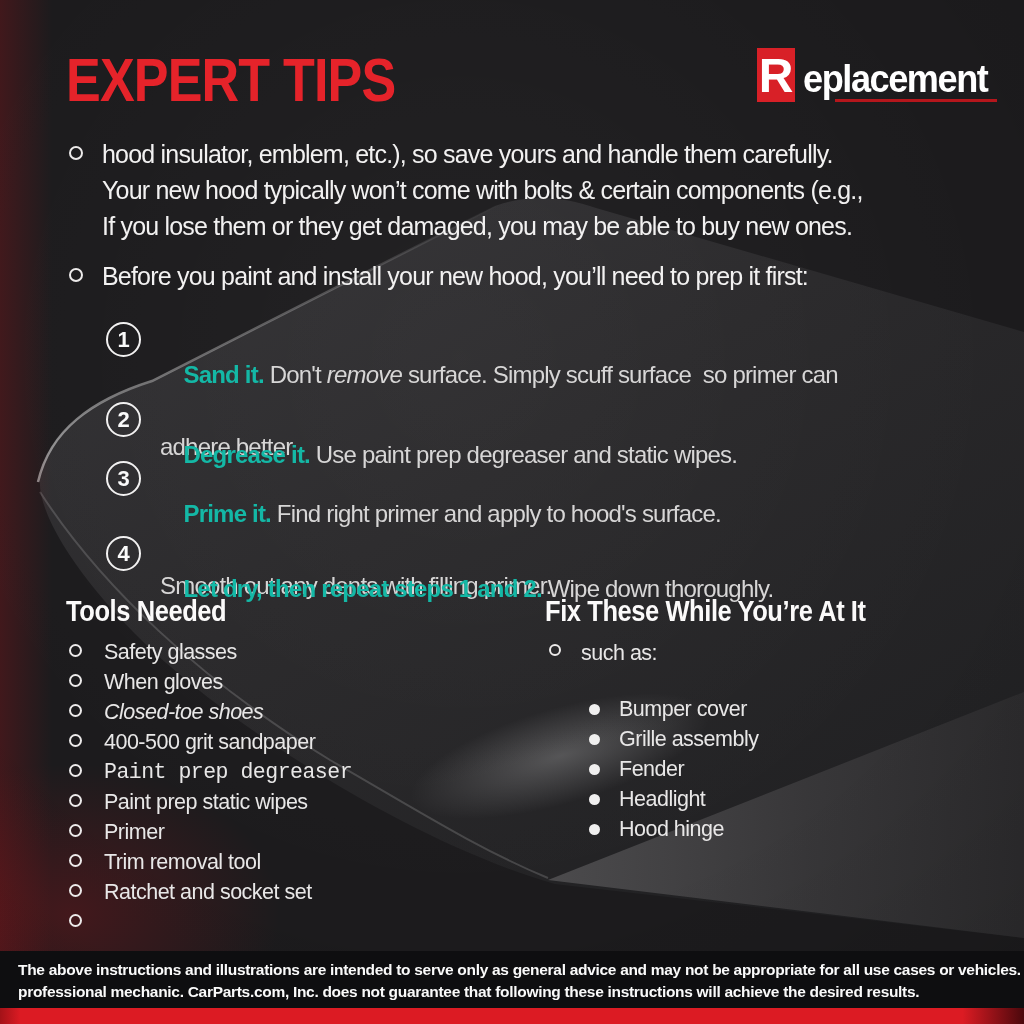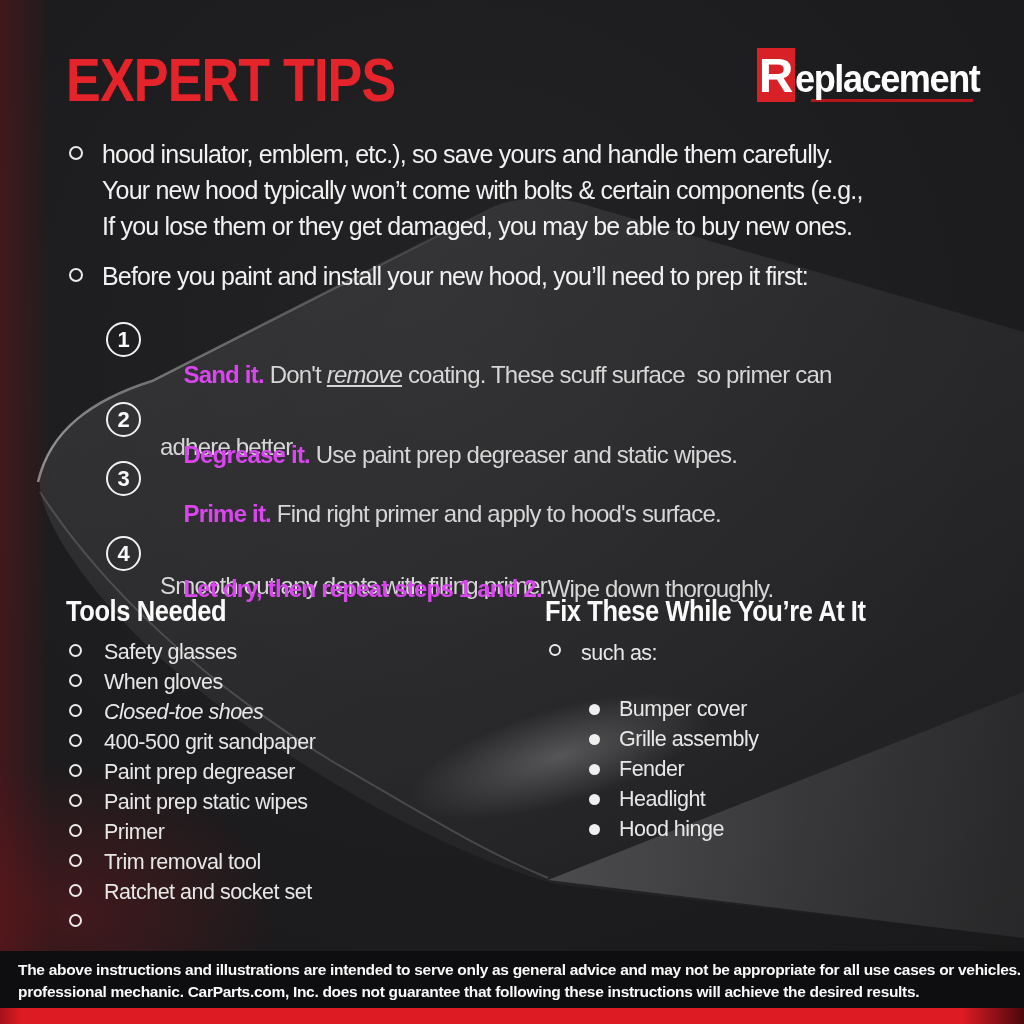--- a/index.html
+++ b/index.html
@@ -18,34 +18,34 @@
     background:linear-gradient(to right, rgba(150,18,25,0.30), rgba(150,18,25,0));}
   .red-glow{position:absolute;left:-140px;bottom:-40px;width:420px;height:300px;
     background:radial-gradient(closest-side, rgba(170,20,28,0.28), rgba(170,20,28,0));}
   
   .title{left:66px;top:44px;font-size:62px;font-weight:700;color:#e5232a;
     letter-spacing:-1px;transform:scaleX(0.84);transform-origin:left top;white-space:pre;}
   .logo{top:48px;left:757px;display:flex;align-items:flex-end;}
   .logo-box{width:38px;height:54px;background:#d82027;color:#fff;
     display:flex;align-items:center;justify-content:center;
     font-size:48px;font-weight:700;}
-  .logo-right{display:flex;flex-direction:column;align-items:center;margin-left:0;}
+  .logo-right{display:flex;flex-direction:column;align-items:flex-end;margin-left:8px;}
   .logo-text{font-size:38px;font-weight:700;color:#fff;letter-spacing:-1.5px;line-height:34px;transform:scaleX(0.95);transform-origin:left bottom;}
   .logo-underline{width:162px;height:3px;background:#b5161c;margin-top:3px;}
   
   .ring{box-sizing:border-box;border:2px solid #eceaea;border-radius:50%;display:block;}
   .intro-ring{width:14px;height:14px;}
   .intro-lines{color:#f2f1f1;font-size:25px;letter-spacing:-0.8px;line-height:36px;}
   .line{display:block;white-space:pre;}
   
   .step-circle{box-sizing:border-box;width:35px;height:35px;border:2.5px solid #f2f1f1;border-radius:50%;
     color:#fafafa;font-size:22px;font-weight:700;display:flex;align-items:center;justify-content:center;}
   .step-text{color:#d7d6d6;font-size:24px;letter-spacing:-0.8px;line-height:36px;white-space:pre;}
-  .step-text .b{color:#d946ef;font-weight:700;}
-  .step-text .i{font-style:italic;text-decoration:underline;}
+  .step-text .b{color:#14b8a6;font-weight:700;}
+  .step-text .i{font-style:italic;}
   
   .section-h{font-size:30px;font-weight:700;color:#fbfafa;letter-spacing:-0.5px;
     transform:scaleX(0.85);transform-origin:left top;white-space:pre;}
   
   .list-row{position:absolute;padding-left:38px;color:#e8e7e7;font-size:21.5px;letter-spacing:-0.5px;white-space:pre;}
   .list-row .ring{position:absolute;left:3px;top:4px;width:13px;height:13px;}
   .fix-intro{position:absolute;padding-left:36px;color:#e8e7e7;font-size:21.5px;letter-spacing:-0.5px;line-height:30px;}
   .fix-intro .ring{position:absolute;left:4px;top:6px;width:12px;height:12px;}
   .dot-row{position:absolute;padding-left:35px;color:#e8e7e7;font-size:21.5px;letter-spacing:-0.5px;white-space:pre;}
   .dot-row .dot{position:absolute;left:5px;top:7px;width:11px;height:11px;border-radius:50%;background:#f0efef;display:block;}
@@ -110,21 +110,21 @@
     <span class="line">If you lose them or they get damaged, you may be able to buy new ones.</span>
   </div>
 
   <span class="abs ring intro-ring" style="left:69px;top:268px;"></span>
   <div class="abs intro-lines" style="left:102px;top:258px;">
     <span class="line">Before you paint and install your new hood, you’ll need to prep it first:</span>
   </div>
 
   <div class="abs step-circle" style="left:106px;top:322px;">1</div>
   <div class="abs step-text" style="left:160px;top:321px;">
-    <span class="b">Sand it.</span><span> Don't </span><span class="i">remove</span><span> coating. These scuff surface  so primer can</span>
+    <span class="b">Sand it.</span><span> Don't </span><span class="i">remove</span><span> surface. Simply scuff surface  so primer can</span>
     <span class="line">adhere better.</span>
   </div>
 
   <div class="abs step-circle" style="left:106px;top:402px;">2</div>
   <div class="abs step-text" style="left:160px;top:401px;">
     <span class="b">Degrease it.</span><span> Use paint prep degreaser and static wipes.</span>
   </div>
 
   <div class="abs step-circle" style="left:106px;top:461px;">3</div>
   <div class="abs step-text" style="left:160px;top:460px;">
@@ -136,21 +136,21 @@
   <div class="abs step-text" style="left:160px;top:535px;">
     <span class="b">Let dry, then repeat steps 1 and 2.</span><span> Wipe down thoroughly.</span>
   </div>
 
   <div class="abs section-h" style="left:66px;top:594px;">Tools Needed</div>
   <div class="abs" style="left:66px;top:0;">
     <div class="list-row" style="top:640px;"><span class="ring"></span><span>Safety glasses</span></div>
     <div class="list-row" style="top:670px;"><span class="ring"></span><span>When gloves</span></div>
     <div class="list-row" style="top:700px;font-style:italic;"><span class="ring"></span><span>Closed-toe shoes</span></div>
     <div class="list-row" style="top:730px;"><span class="ring"></span><span>400-500 grit sandpaper</span></div>
-    <div class="list-row" style="top:760px;"><span class="ring"></span><span>Paint prep degreaser</span></div>
+    <div class="list-row" style="top:760px;font-family:Liberation Mono, monospace;"><span class="ring"></span><span>Paint prep degreaser</span></div>
     <div class="list-row" style="top:790px;"><span class="ring"></span><span>Paint prep static wipes</span></div>
     <div class="list-row" style="top:820px;"><span class="ring"></span><span>Primer</span></div>
     <div class="list-row" style="top:850px;"><span class="ring"></span><span>Trim removal tool</span></div>
     <div class="list-row" style="top:880px;"><span class="ring"></span><span>Ratchet and socket set</span></div>
     <div class="list-row" style="top:910px;"><span class="ring"></span></div>
   </div>
 
   <div class="abs section-h" style="left:545px;top:594px;">Fix These While You’re At It</div>
   <div class="fix-intro" style="left:545px;top:638px;">
     <span class="ring"></span>

